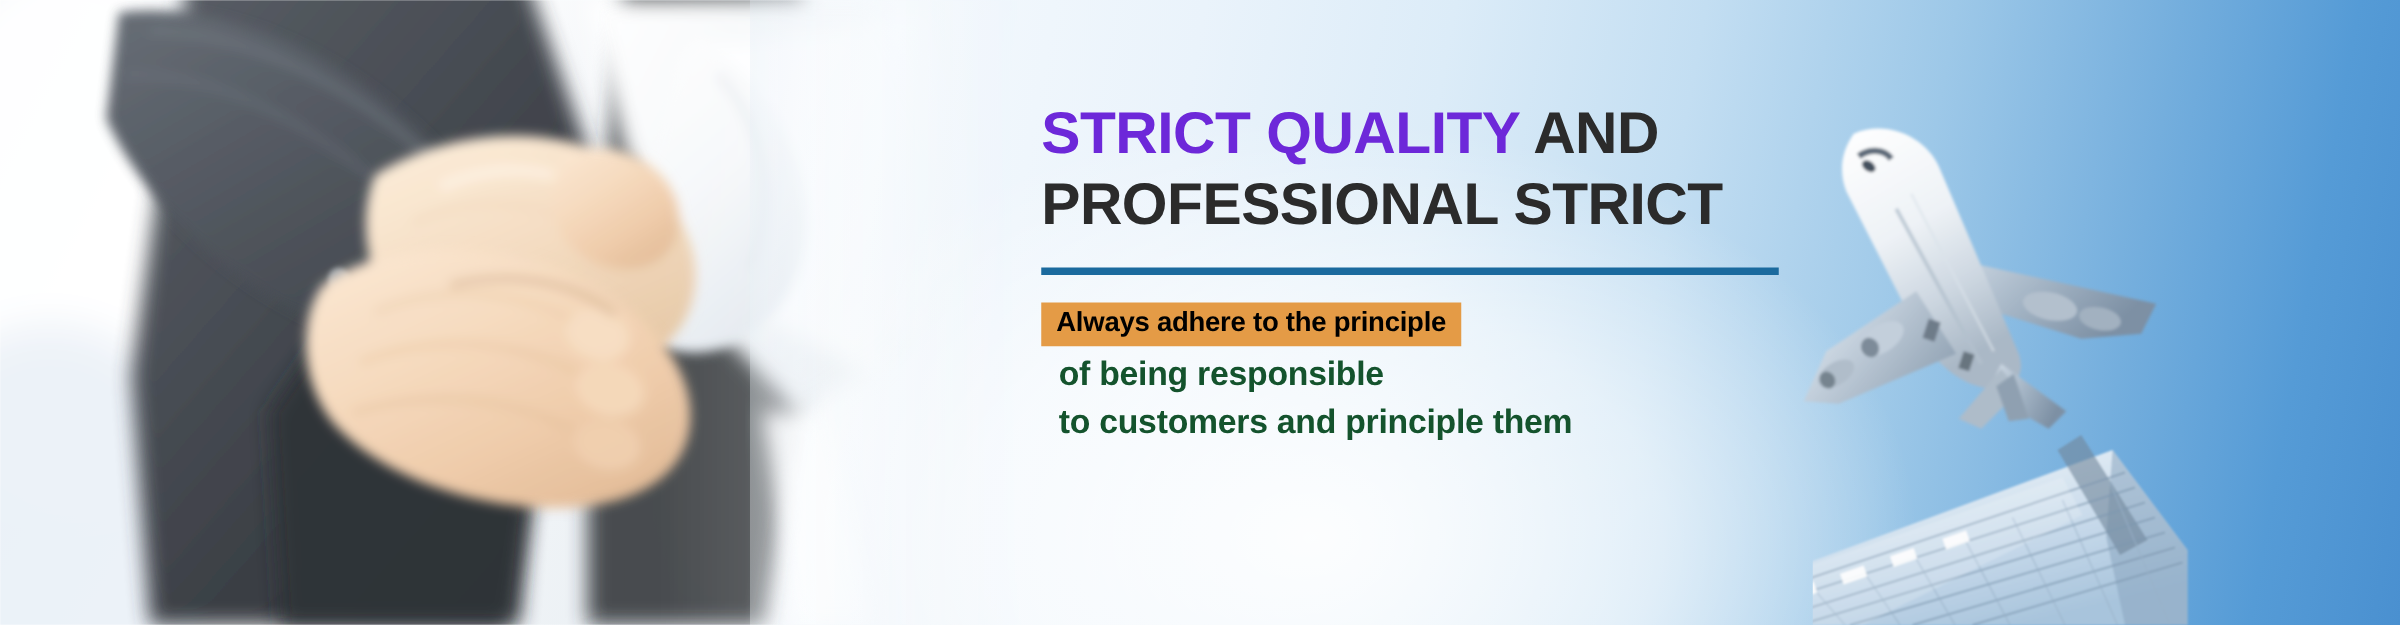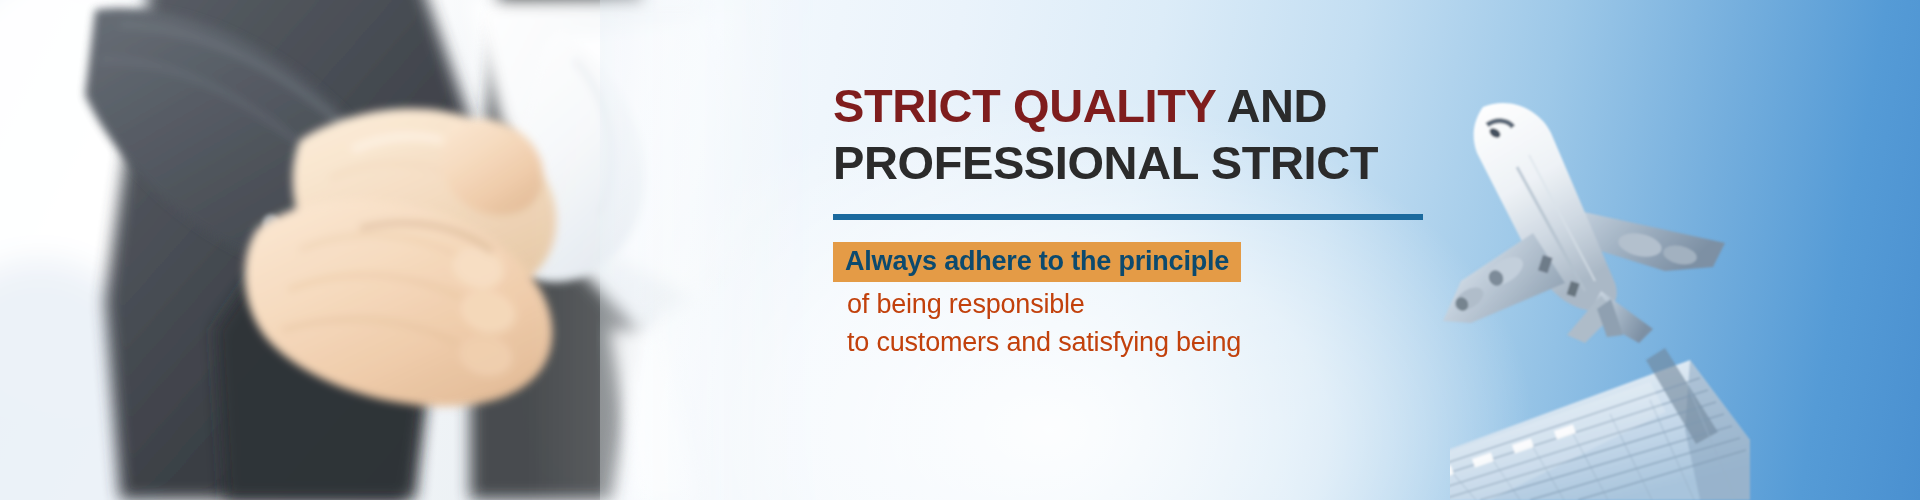--- a/index.html
+++ b/index.html
@@ -103,48 +103,48 @@
   .headline {
     margin: 0;
     font-family: "Liberation Sans", sans-serif;
     font-size: 47px;
     font-weight: bold;
     line-height: 1.18;
     letter-spacing: -0.4px;
     color: #2b2b2b;
     white-space: nowrap;
   }
-  .headline .hl-accent { color: #7f1d1d; }
+  .headline .hl-accent { color: #6d28d9; }
   .headline-line-2 { margin-top: 2px; }
 
   .divider {
     margin-top: 23px;
     width: 590px;
     height: 6px;
     background: #1b6a9e;
   }
 
   .tagline-band {
     display: inline-block;
     margin-top: 22px;
     padding: 4px 12px 6px 12px;
     background: #e49b46;
-    color: #0c4a6e;
-    font-size: 27px;
+    color: #000000;
+    font-size: 22px;
     font-weight: bold;
     line-height: 1.12;
     letter-spacing: -0.2px;
     white-space: nowrap;
   }
   .tagline-line {
     margin-top: 7px;
     padding-left: 14px;
-    color: #c2410c;
+    color: #14532d;
     font-size: 27px;
-    font-weight: normal;
+    font-weight: bold;
     line-height: 1.16;
     letter-spacing: -0.2px;
     white-space: nowrap;
   }
 </style>
 </head>
 <body>
 
 <div class="banner">
 
@@ -416,18 +416,18 @@
       <span class="hl-accent">STRICT QUALITY</span><span> AND</span>
     </h1>
 
     <h1 class="headline headline-line-2">PROFESSIONAL STRICT</h1>
 
     <div class="divider"></div>
 
     <div>
       <div class="tagline-band">Always adhere to the principle</div>
       <div class="tagline-line">of being responsible</div>
-      <div class="tagline-line">to customers and satisfying being</div>
+      <div class="tagline-line">to customers and principle them</div>
     </div>
 
   </div>
 
 </div>
 
 </body></html>

